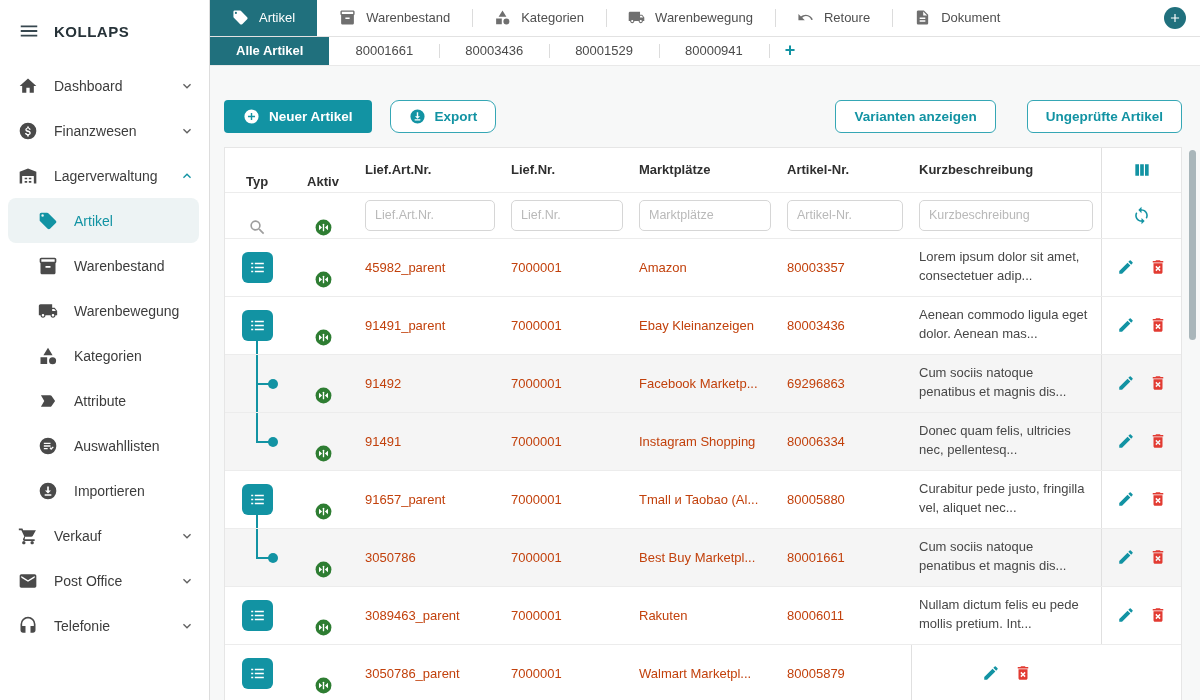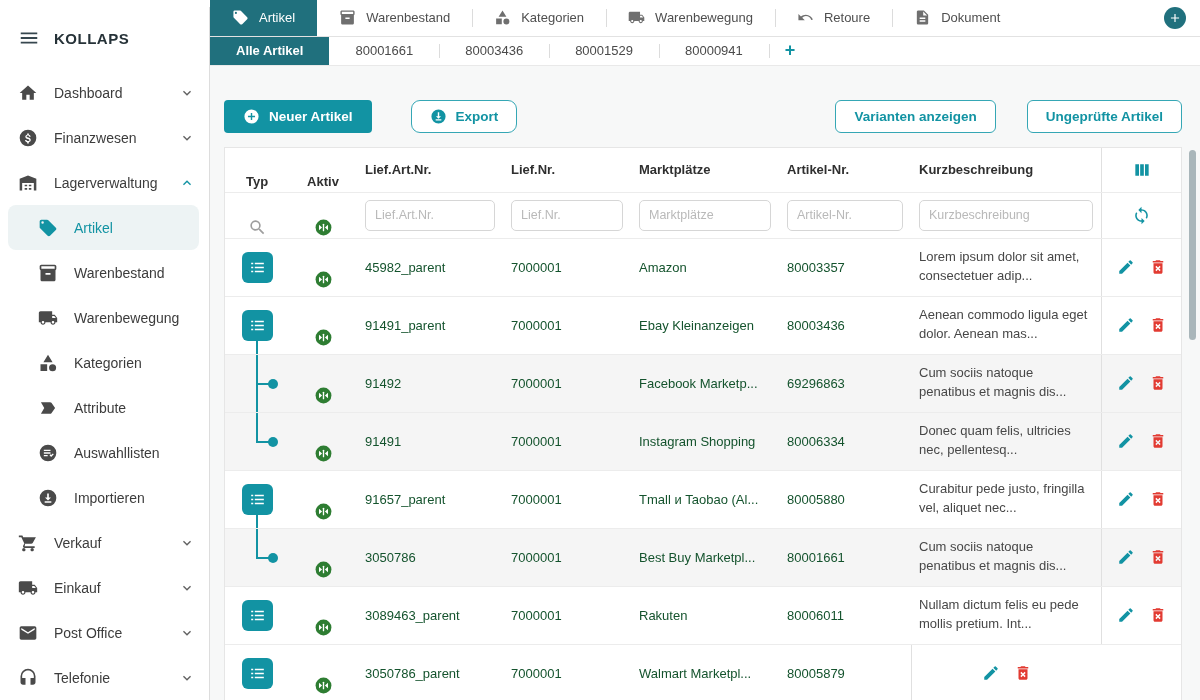--- a/index.html
+++ b/index.html
@@ -8,21 +8,21 @@
     --text:#3d3d3d; --text-soft:#5a5a5a; --muted:#9a9a9a;
     --border:#e4e4e4; --stripe:#f5f5f5; --content-bg:#f7f8f8;
     --sidebar-active-bg:#edf3f4;
   }
   *{box-sizing:border-box; margin:0; padding:0;}
   html,body{width:1200px; height:700px; overflow:hidden;}
   body{font-family:"Liberation Sans", sans-serif; font-size:13px; color:var(--text); background:#fff;}
   .app{display:flex; width:1200px; height:700px;}
 
   
-  .sidebar{width:210px; min-width:210px; background:#fff; border-right:1px solid #ddd; padding-top:13px; overflow:hidden;margin-top:7px;}
+  .sidebar{width:210px; min-width:210px; background:#fff; border-right:1px solid #ddd; padding-top:13px; overflow:hidden;}
   .brand{display:flex; align-items:center; gap:14px; padding:0 16px 0 18px; height:36px; margin-bottom:14px;}
   .brand .ic{width:22px;height:22px;color:#37474f;}
   .brand-name{font-size:15px; font-weight:bold; letter-spacing:.5px; color:#263238;}
   .nav-item{display:flex; align-items:center; height:45px; padding-left:18px; padding-right:14px; color:#3c3c3c; cursor:pointer; position:relative;}
   .nav-item .ic{width:20px;height:20px;color:#4a4a4a; flex:0 0 auto;}
   .nav-item .lbl{margin-left:16px; font-size:14px; flex:1 1 auto; white-space:nowrap;}
   .nav-item .chev{width:16px;height:16px;color:#616161;}
   .nav-item.child{padding-left:38px;}
   .nav-item.active{background:var(--sidebar-active-bg); margin:0 10px 0 8px; padding-left:30px; border-radius:8px;}
   .nav-item.active .lbl, .nav-item.active .ic{color:var(--teal);}
@@ -43,21 +43,21 @@
   .tabs-add .circle .ic{width:14px;height:14px;}
 
   .subtabsbar{height:29px; background:#fff; display:flex; align-items:stretch; border-bottom:1px solid #e9e9e9;}
   .subtab{display:flex; align-items:center; padding:0 26px; color:#4a4a4a; cursor:pointer; position:relative; white-space:nowrap;}
   .subtab + .subtab::before{content:""; position:absolute; left:0; top:7px; bottom:7px; width:1px; background:#dcdcdc;}
   .subtab.active{background:var(--teal-dark); color:#fff; font-weight:bold;text-align:right;}
   .subtab.active + .subtab::before{display:none;}
   .subtab.addtab{color:var(--teal); font-size:18px; font-weight:bold; padding:0 16px;}
 
   .body{padding:34px 18px 0 14px; flex:1 1 auto; overflow:hidden;}
-  .toolbar{display:flex; align-items:flex-end;gap:21px;}
+  .toolbar{display:flex; align-items:flex-end;}
   .btn{display:inline-flex; align-items:center; gap:9px; height:33px; padding:0 18px; border-radius:4px; font-size:13.5px; cursor:pointer; border:1px solid transparent; background:#fff; font-family:inherit;}
   .btn .ic{width:17px;height:17px;}
   .btn-filled{background:var(--teal); color:#fff; font-weight:bold;}
   .btn-filled .ic{color:#fff;}
   .btn-outline{border-color:var(--teal-border); color:var(--teal); font-weight:bold;border-radius:9px;}
   .btn-outline .ic{color:var(--teal);}
   .btn + .btn{margin-left:18px;}
   .toolbar-right{margin-left:auto; display:flex;}
   .toolbar-right .btn{border-radius:6px;margin-left:31px;}
 
@@ -84,21 +84,21 @@
   .typbtn{width:31px;height:31px;border-radius:6px;background:var(--teal);color:#fff;display:flex;align-items:center;justify-content:center;cursor:pointer;}
   .typbtn .ic{width:19px;height:19px;}
   .typcell{position:relative; height:100%; display:flex; align-items:center; justify-content:center;}
   .typcell .vline{position:absolute; left:31px; width:2px; background:var(--teal);}
   .typcell .vline.below{top:44px; bottom:0;}
   .typcell .vline.full{top:0; bottom:0;}
   .typcell .vline.half{top:0; height:29px;}
   .typcell .branch{position:absolute; left:31px; top:28px; width:16px; height:2px; background:var(--teal);}
   .typcell .dot{position:absolute; left:43px; top:24px; width:10px; height:10px; border-radius:50%; background:var(--teal);}
   .kurz{font-size:13px; color:#474747; line-height:1.45; max-width:182px;}
-  .mono-val{color:#14532d;}
+  .mono-val{color:#c2410c;}
 
   .page-scrollbar{position:absolute; right:4px; top:150px; width:7px; height:190px; border-radius:4px; background:#a9b6ba; cursor:pointer;}
 </style>
 </head>
 <body>
 
 <div class="app">
 
   <aside class="sidebar">
     <div class="brand">
@@ -205,33 +205,20 @@
           </span>
           <span class="lbl">Importieren</span>
         </div>
         <div class="nav-item">
           <span class="ic">
             <svg viewBox="0 0 24 24">
               <path d="M7 18c-1.1 0-2 .9-2 2s.9 2 2 2 2-.9 2-2-.9-2-2-2zm10 0c-1.1 0-2 .9-2 2s.9 2 2 2 2-.9 2-2-.9-2-2-2zM8.5 13h7.4c.75 0 1.41-.41 1.75-1.03L21.5 5H6.2L5.3 3H1v2h3l3.6 7.6-1.35 2.44c-.73 1.33.23 2.96 1.75 2.96h12v-2H8l.5-3z"></path>
             </svg>
           </span>
           <span class="lbl">Verkauf</span>
-          <span class="ic chev">
-            <svg viewBox="0 0 24 24">
-              <path d="M7.4 8.6L12 13.2l4.6-4.6L18 10l-6 6-6-6z"></path>
-            </svg>
-          </span>
-        </div>
-        <div class="nav-item">
-          <span class="ic">
-            <svg viewBox="0 0 24 24">
-              <path d="M20 8h-3V4H3c-1.1 0-2 .9-2 2v11h2c0 1.66 1.34 3 3 3s3-1.34 3-3h6c0 1.66 1.34 3 3 3s3-1.34 3-3h2v-5l-3-4zM6 18.5c-.83 0-1.5-.67-1.5-1.5s.67-1.5 1.5-1.5 1.5.67 1.5 1.5-.67 1.5-1.5 1.5zm13.5-9l1.96 2.5H17V9.5h2.5zm-1.5 9c-.83 0-1.5-.67-1.5-1.5s.67-1.5 1.5-1.5 1.5.67 1.5 1.5-.67 1.5-1.5 1.5z"></path>
-            </svg>
-          </span>
-          <span class="lbl">Einkauf</span>
           <span class="ic chev">
             <svg viewBox="0 0 24 24">
               <path d="M7.4 8.6L12 13.2l4.6-4.6L18 10l-6 6-6-6z"></path>
             </svg>
           </span>
         </div>
         <div class="nav-item">
           <span class="ic">
             <svg viewBox="0 0 24 24">
               <path d="M20 4H4c-1.1 0-2 .9-2 2v12c0 1.1.9 2 2 2h16c1.1 0 2-.9 2-2V6c0-1.1-.9-2-2-2zm0 4l-8 5-8-5V6l8 5 8-5v2z"></path>

